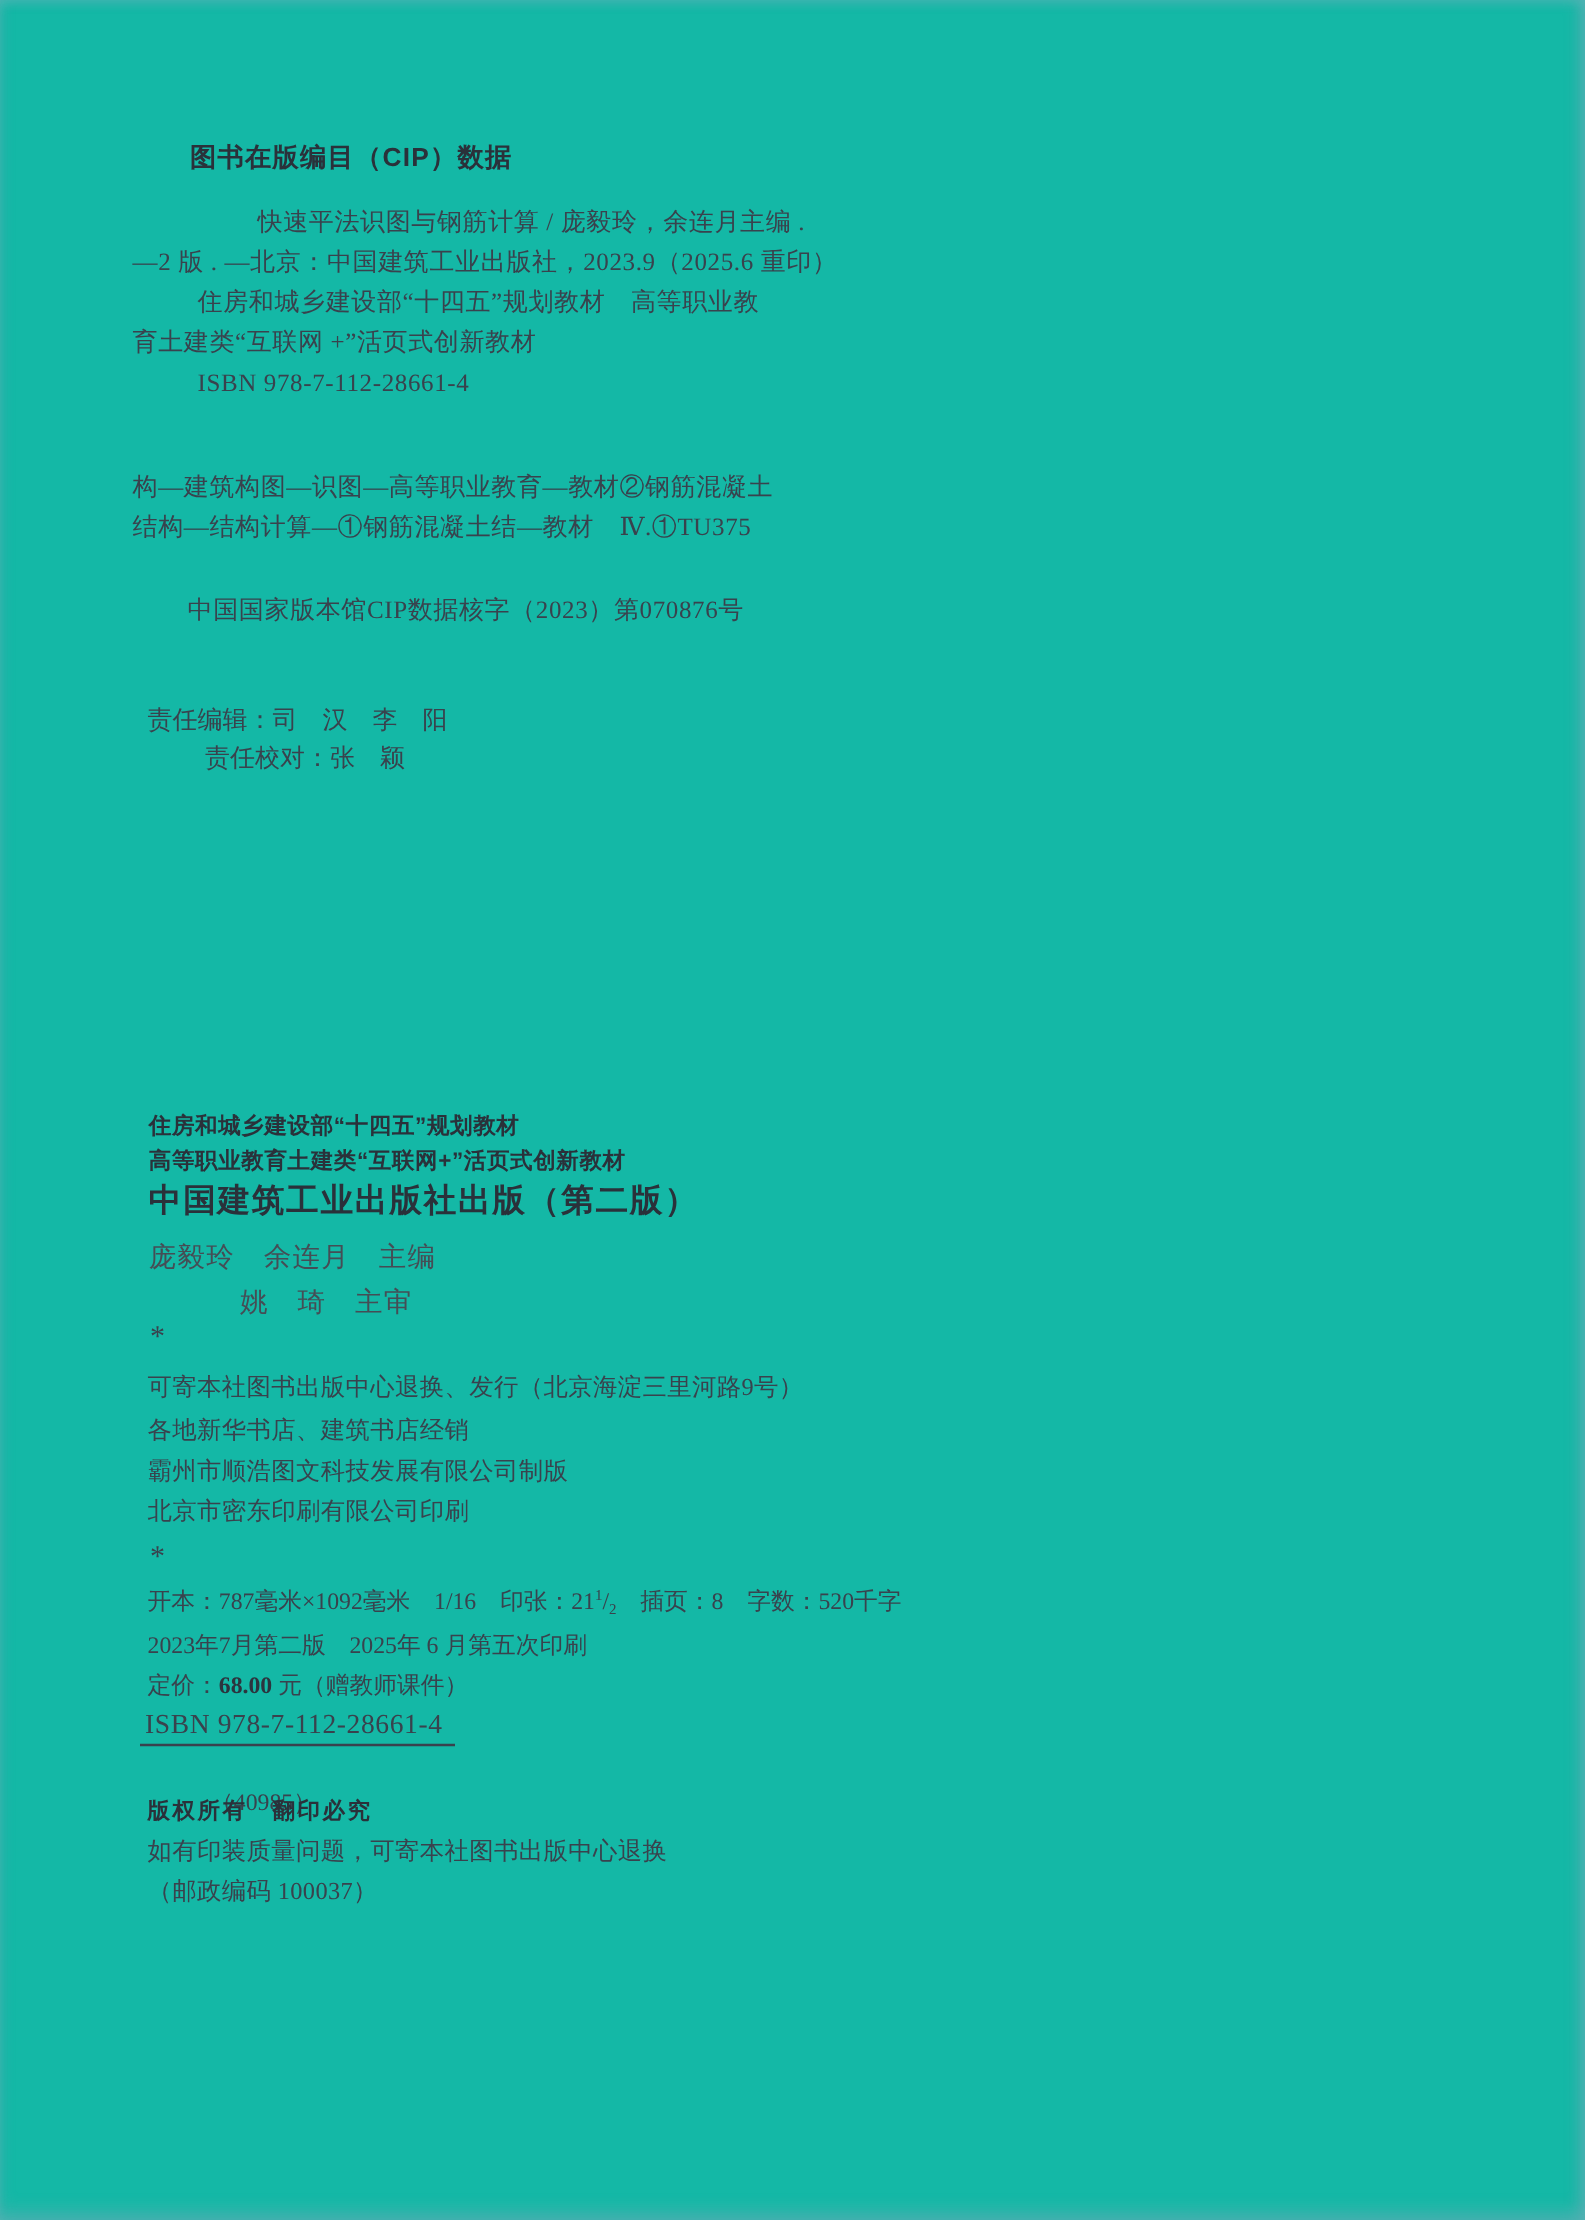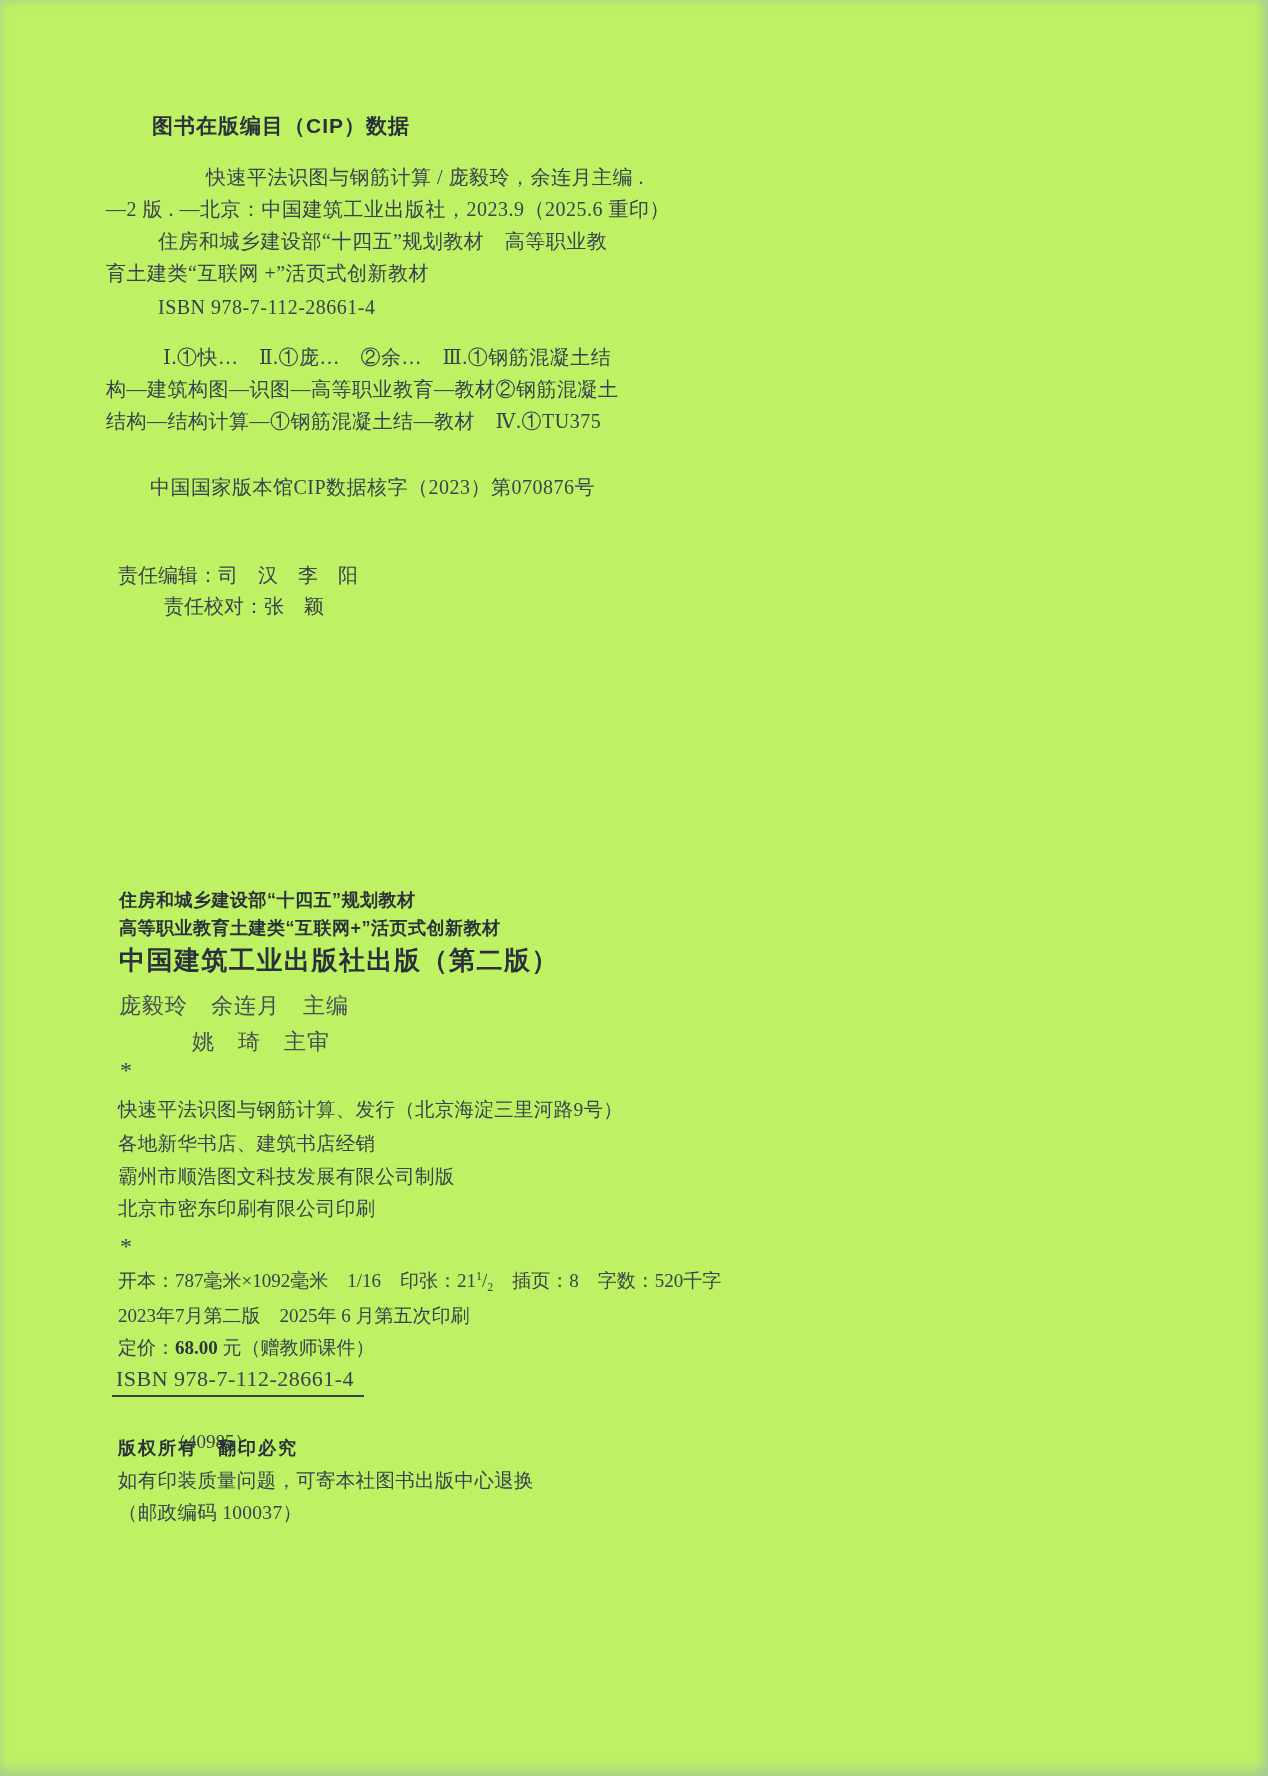--- a/index.html
+++ b/index.html
@@ -2,21 +2,21 @@
 <html lang="zh"><head>
 <meta charset="utf-8">
 <style>
   html, body { margin: 0; padding: 0; }
   body { background: #cfe0ea; }
   .page {
     position: relative;
     width: 1268px;
     height: 1776px;
     margin: 0 auto;
-    background: #bef264;
+    background: #14b8a6;
     box-shadow: inset -7px 0 10px rgba(140,170,190,.28),
                 inset 0 -9px 12px rgba(140,170,190,.30),
                 inset 0 4px 8px rgba(160,190,210,.18);
     overflow: hidden;
   }
   .ln { position: absolute; white-space: pre; }
   .serif {
     font-family: "Liberation Serif", "DejaVu Serif", serif;
     color: #39424d;
   }
@@ -60,40 +60,39 @@
   <div class="ln hei cip-head" style="left:152px; top:112px;">图书在版编目（CIP）数据</div>
 
   <div class="ln serif cip-body" style="left:158px; top:164px;margin-left:48px;">快速平法识图与钢筋计算 / 庞毅玲，余连月主编 .</div>
   <div class="ln serif cip-body" style="left:106px; top:196px;">—2 版 . —北京：中国建筑工业出版社，2023.9（2025.6 重印）</div>
 
   <div class="ln serif cip-body" style="left:158px; top:228px;">住房和城乡建设部“十四五”规划教材　高等职业教</div>
   <div class="ln serif cip-body" style="left:106px; top:260px;">育土建类“互联网 +”活页式创新教材</div>
 
   <div class="ln serif cip-body" style="left:158px; top:296px;">ISBN 978-7-112-28661-4</div>
 
-  <div class="ln serif cip-body" style="left:163px; top:344px;">Ⅰ.①快…　Ⅱ.①庞…　②余…　Ⅲ.①钢筋混凝土结</div>
   <div class="ln serif cip-body" style="left:106px; top:376px;">构—建筑构图—识图—高等职业教育—教材②钢筋混凝土</div>
   <div class="ln serif cip-body" style="left:106px; top:408px;">结构—结构计算—①钢筋混凝土结—教材　Ⅳ.①TU375</div>
 
   <div class="ln serif cip-body" style="left:150px; top:474px;">中国国家版本馆CIP数据核字（2023）第070876号</div>
 
   <div class="ln serif staff" style="left:118px; top:562px;">责任编辑：司　汉　李　阳</div>
   <div class="ln serif staff" style="left:118px; top:593px;margin-left:46px;">责任校对：张　颖</div>
 
   <div class="ln hei series" style="left:119px; top:888px;">住房和城乡建设部“十四五”规划教材</div>
   <div class="ln hei series" style="left:119px; top:916px;">高等职业教育土建类“互联网+”活页式创新教材</div>
 
   <div class="ln hei booktitle" style="left:119px; top:943px;">中国建筑工业出版社出版（第二版）</div>
 
   <div class="ln sans-reg authors" style="left:119px; top:991px;">庞毅玲　余连月　主编</div>
   <div class="ln sans-reg authors" style="left:192px; top:1027px;">姚　琦　主审</div>
 
   <div class="ln serif star" style="left:120px; top:1058px;">*</div>
 
-  <div class="ln serif colo" style="left:118px; top:1096px;">快速平法识图与钢筋计算、发行（北京海淀三里河路9号）</div>
+  <div class="ln serif colo" style="left:118px; top:1096px;">可寄本社图书出版中心退换、发行（北京海淀三里河路9号）</div>
   <div class="ln serif colo" style="left:118px; top:1130px;">各地新华书店、建筑书店经销</div>
   <div class="ln serif colo" style="left:118px; top:1163px;">霸州市顺浩图文科技发展有限公司制版</div>
   <div class="ln serif colo" style="left:118px; top:1195px;">北京市密东印刷有限公司印刷</div>
 
   <div class="ln serif star" style="left:120px; top:1234px;">*</div>
 
   <div class="ln serif fmt" style="left:118px; top:1268px;"><span>开本：787毫米×1092毫米　1/16　印张：21</span><sup>1</sup><span>/</span><sub>2</sub><span>　插页：8　字数：520千字</span></div>
 
   <div class="ln serif fmt" style="left:118px; top:1303px;">2023年7月第二版　2025年 6 月第五次印刷</div>
 

